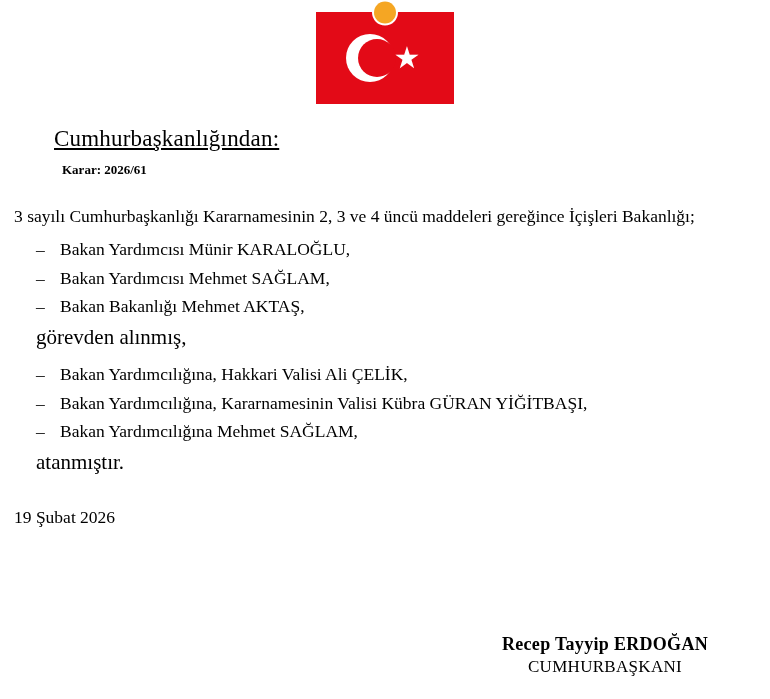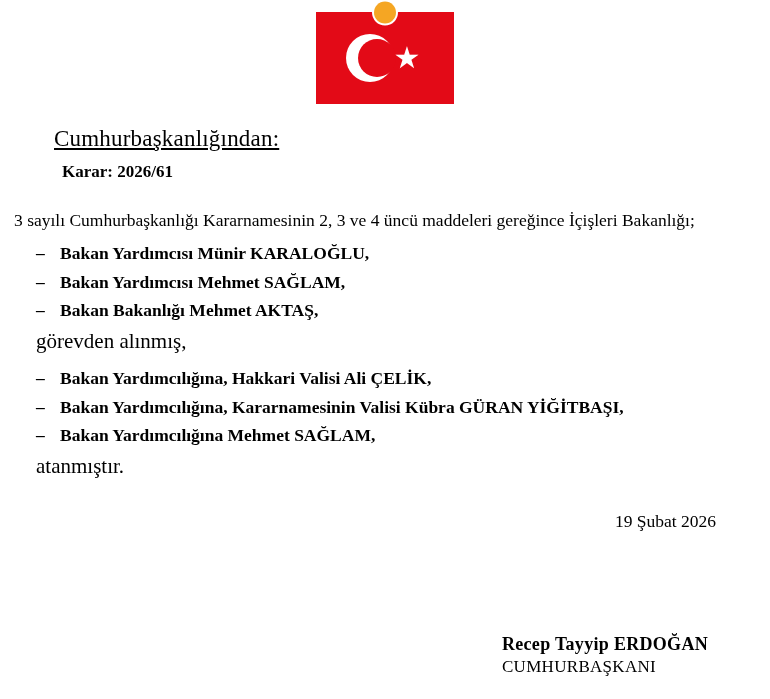--- a/index.html
+++ b/index.html
@@ -84,21 +84,21 @@
   .heading {
     margin-top: 22px;
     margin-left: 40px;
     font-size: 23px;
     text-decoration: underline;
     letter-spacing: 0.2px;
   }
   .karar {
     margin-top: 10px;
     margin-left: 48px;
-    font-size: 17px;
+    font-size: 13px;
     font-weight: bold;
   }
 
   .intro {
     margin-top: 26px;
     margin-left: 0px;
     margin-right: 8px;
     font-size: 17.5px;
     line-height: 1.45;
     text-align: justify;
@@ -106,43 +106,43 @@
   }
 
   .item-list {
     margin-top: 6px;
     margin-left: 22px;
     font-size: 17.5px;
     line-height: 1.62;
   }
   .item {
     white-space: nowrap;
-    font-weight: bold;
   }
   .item .dash {
     display: inline-block;
     width: 24px;
   }
   .standalone {
     margin-left: 22px;
     font-size: 21px;
     line-height: 1.62;
   }
 
   .date {
     margin-top: 28px;
-    text-align: right;
+    text-align: left;
     font-size: 17.5px;
     padding-right: 40px;
   }
 
   .signature {
     position: absolute;
     right: 62px;
     bottom: 22px;
+    text-align: center;
   }
   .sig-name {
     font-size: 18px;
     font-weight: bold;
     letter-spacing: 0.3px;
   }
   .sig-title {
     margin-top: 2px;
     font-size: 17px;
     letter-spacing: 0.3px;

